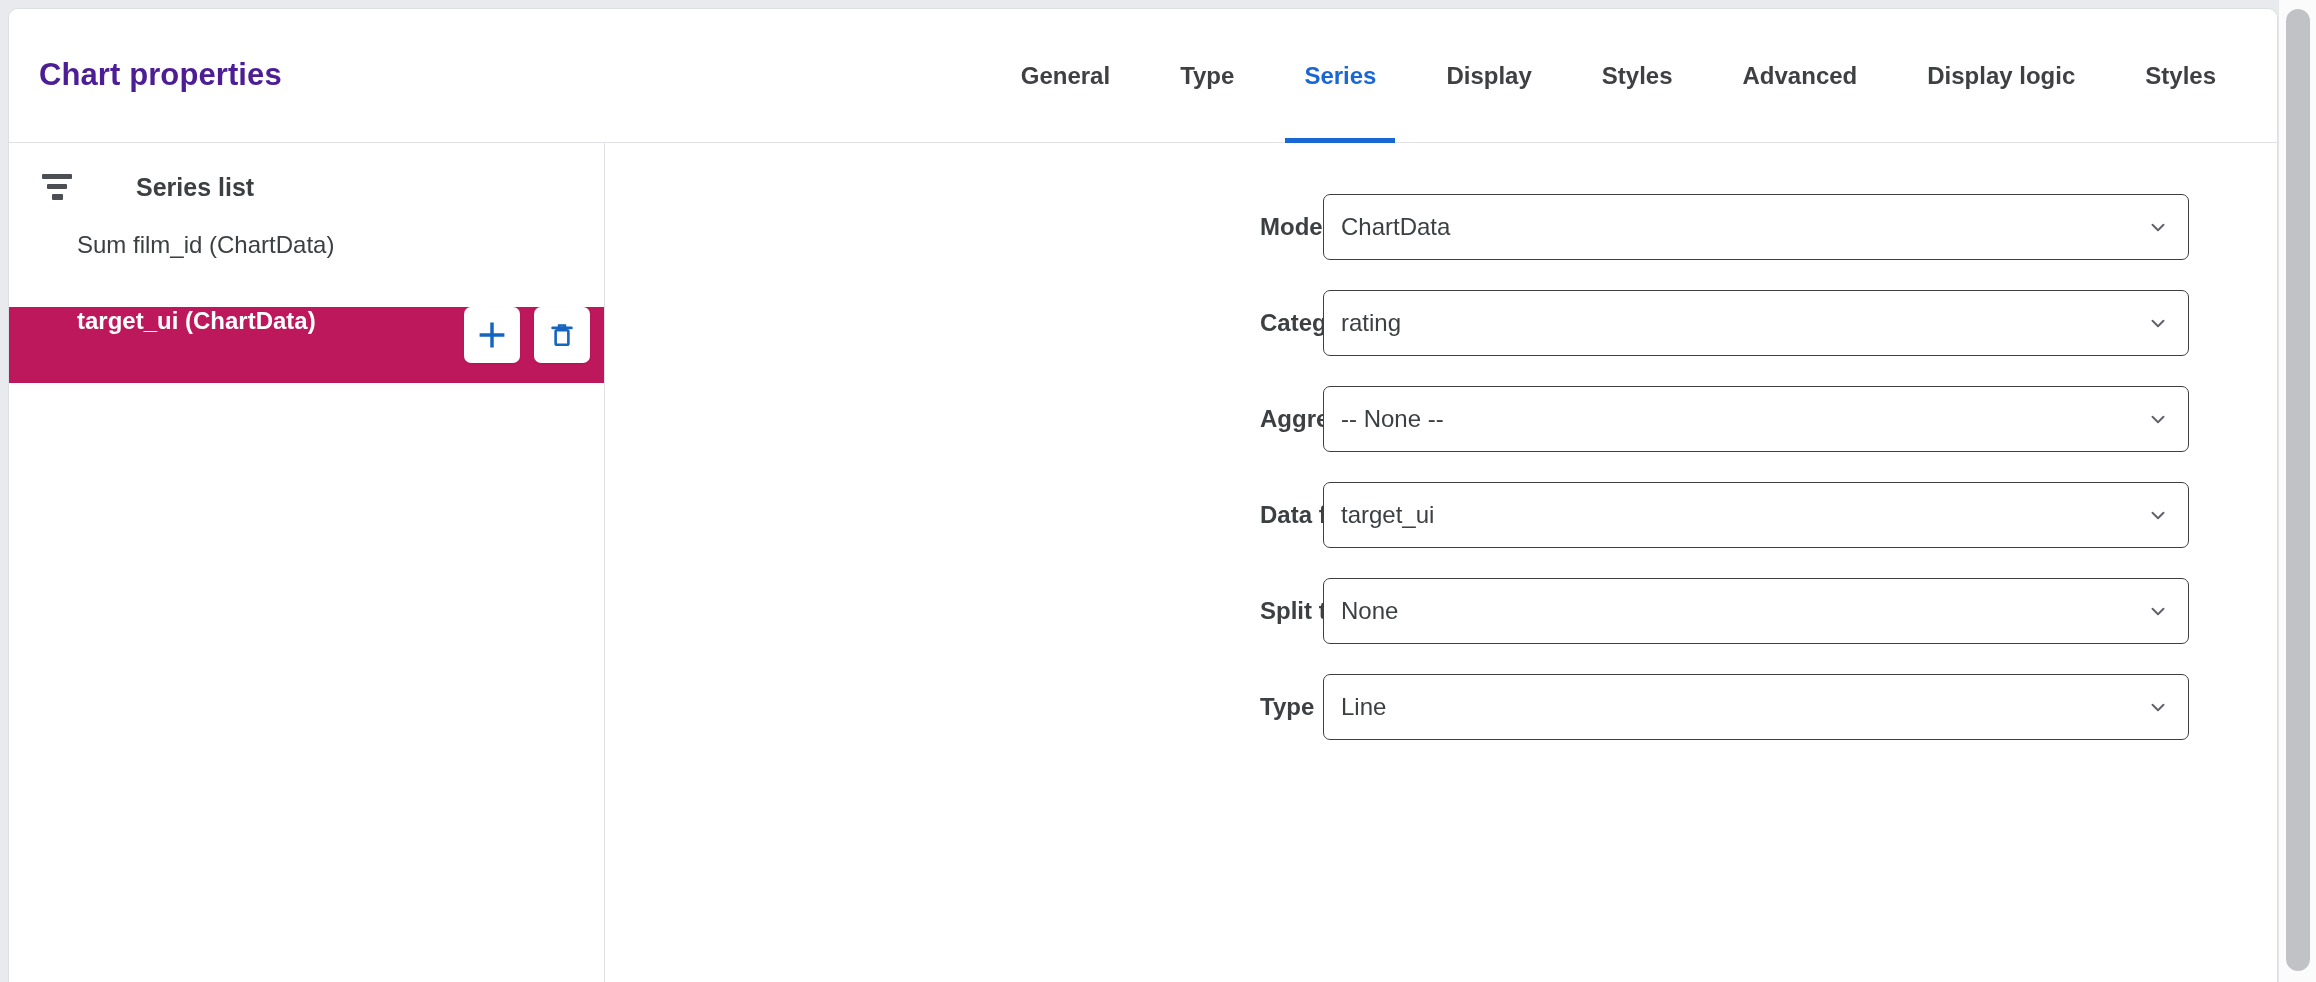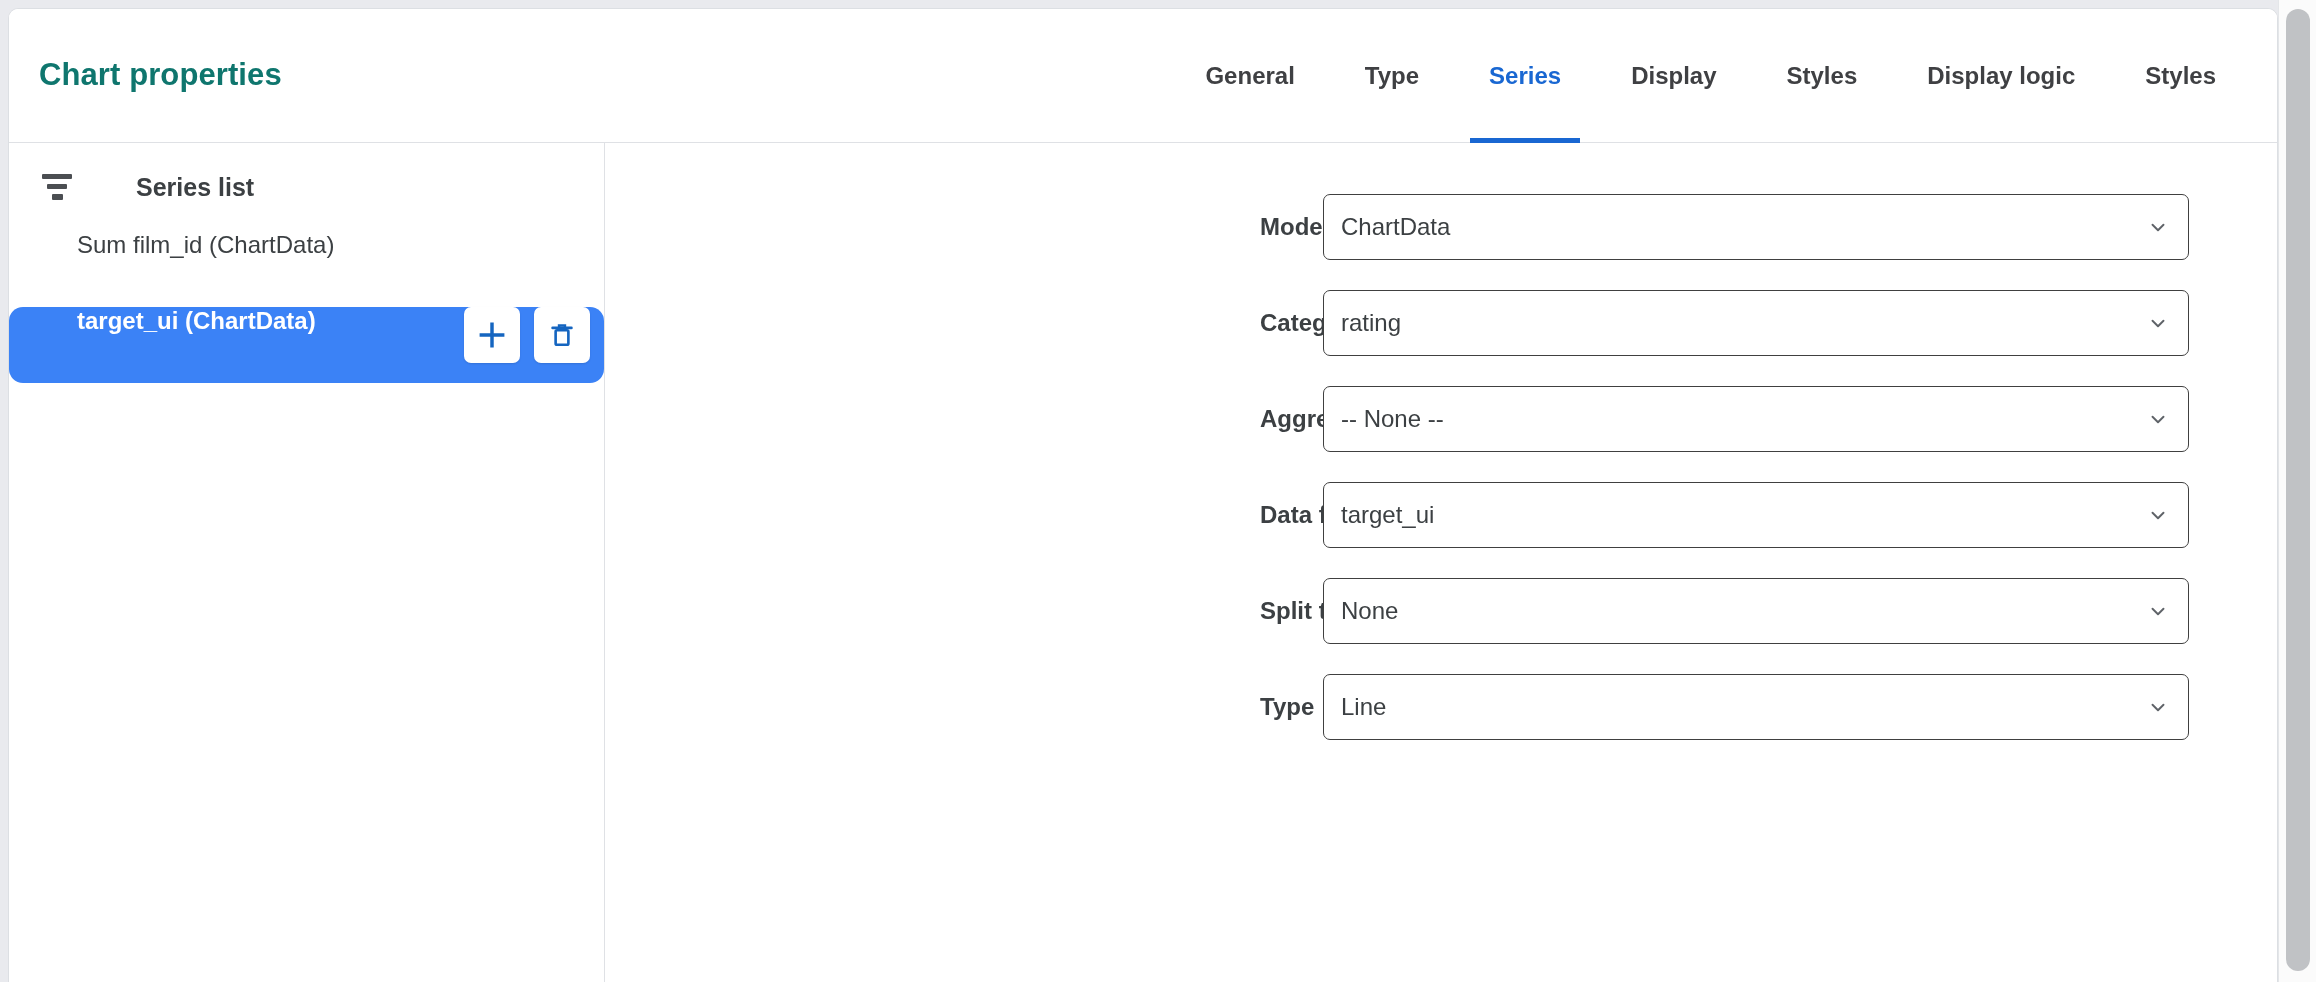--- a/index.html
+++ b/index.html
@@ -42,21 +42,21 @@
     border-bottom: 1px solid #dfe1e5;
     background: #ffffff;
   }
 
   .panel-title {
     position: absolute;
     left: 30px;
     top: 48px;
     font-size: 31px;
     font-weight: 700;
-    color: #0f766e;
+    color: #4c1d95;
     letter-spacing: 0.1px;
     white-space: nowrap;
   }
 
   .tabs {
     position: absolute;
     right: 30px;
     top: 0;
     height: 134px;
     display: flex;
@@ -158,22 +158,21 @@
   }
 
   .series-item .label {
     flex: 1 1 auto;
     white-space: nowrap;
     overflow: hidden;
     text-overflow: ellipsis;
   }
 
   .series-item.selected {
-    background: #3b82f6;
-    border-radius: 14px;
+    background: #be185d;
   }
   .series-item.selected .label {
     color: #ffffff;
     font-weight: 700;
   }
 
   .row-actions {
     display: flex;
     align-items: center;
     gap: 14px;
@@ -298,20 +297,23 @@
         <div class="tab active">
           <span>Series</span>
         </div>
         <div class="tab">
           <span>Display</span>
         </div>
         <div class="tab">
           <span>Styles</span>
         </div>
         <div class="tab">
+          <span>Advanced</span>
+        </div>
+        <div class="tab">
           <span>Display logic</span>
         </div>
         <div class="tab">
           <span>Styles</span>
         </div>
       </div>
     </div>
 
     <div class="body">
 

